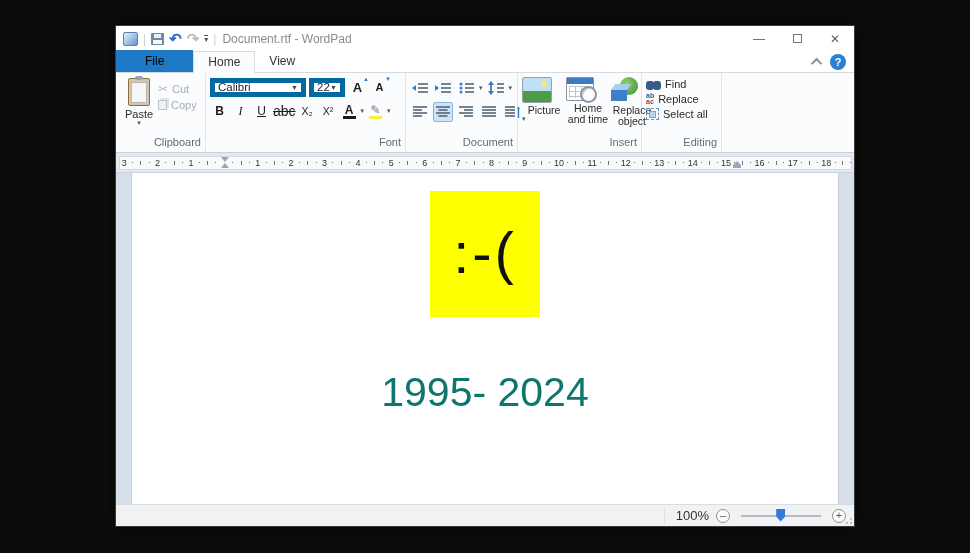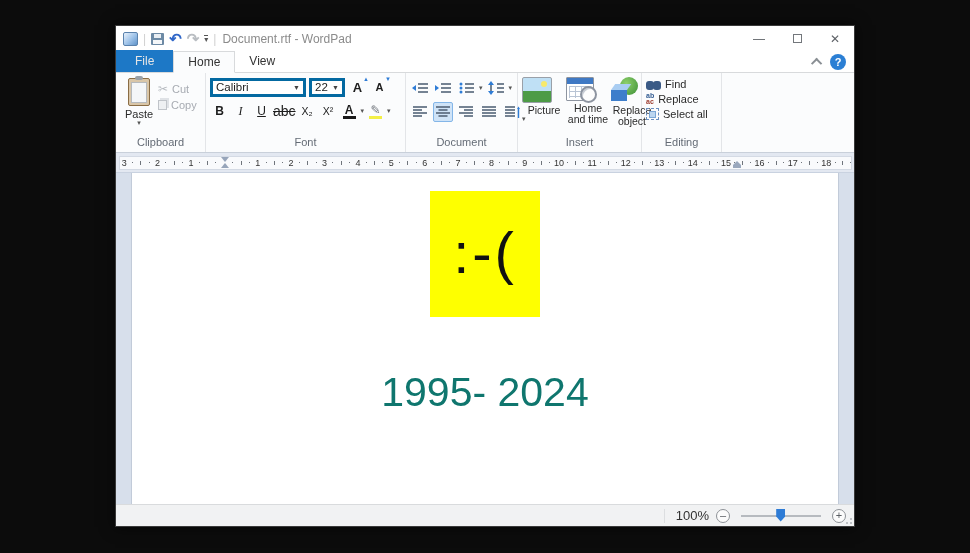--- a/index.html
+++ b/index.html
@@ -22,48 +22,48 @@
   .redo-icon { color:#b9bdc2; font-size:15px; font-weight:bold; line-height:12px; }
   .qat-drop { font-size:8px; color:#555; border-top:1px solid #555; padding-top:1px; line-height:6px; }
   .win-title { color:#8b8b8b; font-size:12px; margin-left:6px; flex:1; white-space:nowrap; }
   .win-controls { display:flex; height:100%; }
   .win-btn { width:38px; display:flex; align-items:center; justify-content:center; color:#5f6368; font-size:12px; cursor:default; }
   .max-glyph { width:9px; height:9px; border:1px solid #73777c; display:inline-block; }
 
   
   .tabrow { height:22px; background:#fff; display:flex; align-items:flex-end; border-bottom:1px solid #d8dadc; flex:none; position:relative; }
   .tab { height:22px; padding:0 14px; display:flex; align-items:center; font-size:12px; color:#333; }
-  .tab-file { background:#1d78c6; color:#e5e5e5; padding:0 19px; }
+  .tab-file { background:#1d78c6; color:#000000; padding:0 29px; }
   .tab-active { background:#fbfcfd; border:1px solid #d8dadc; border-bottom:1px solid #fbfcfd; margin-bottom:-1px; z-index:2; }
   .tabrow-right { position:absolute; right:8px; top:0; height:22px; display:flex; align-items:center; gap:8px; }
   .chev-up { width:8px; height:8px; border-left:2px solid #8a8f94; border-top:2px solid #8a8f94; transform:rotate(45deg) translateY(2px); }
   .help-circle { width:16px; height:16px; border-radius:50%; background:#2b7fd4; color:#fff; font-size:11px; font-weight:bold; display:flex; align-items:center; justify-content:center; }
 
   
   .ribbon { height:80px; background:#fbfcfd; border-bottom:1px solid #c9d0da; display:flex; flex:none; }
   .rgroup { display:flex; flex-direction:column; border-right:1px solid #e3e5e8; padding:3px 4px 0 4px; }
   .rgroup-body { flex:1; display:flex; }
-  .rgroup-label { height:16px; text-align:center; font-size:11px; color:#646b75; }
+  .rgroup-label { height:16px; text-align:right; font-size:11px; color:#646b75; }
 
   .g-clipboard { width:90px; }
   .paste-col { width:38px; display:flex; flex-direction:column; align-items:center; padding-top:2px; }
   .clipboard-icon { width:22px; height:28px; background:#d9c6a8; border:1px solid #8a6d45; border-radius:2px; position:relative; }
   .clipboard-icon::before { content:""; position:absolute; left:2px; top:3px; right:2px; bottom:2px; background:#f4f6f8; border:1px solid #b5b9bd; }
   .clipboard-icon::after { content:""; position:absolute; left:6px; top:-3px; width:8px; height:4px; background:#9aa1a8; border-radius:2px; }
   .paste-label { font-size:11px; color:#2b2b2b; margin-top:2px; }
   .tiny-arrow { font-size:7px; color:#555; line-height:6px; }
   .cutcopy-col { display:flex; flex-direction:column; gap:3px; padding-top:6px; }
   .small-cmd { display:flex; align-items:center; gap:4px; font-size:11px; color:#a7abb2; }
   .cut-glyph { font-size:12px; color:#b4b8be; }
   .copy-glyph { width:9px; height:10px; border:1px solid #c0c4c9; background:#eef0f2; box-shadow:2px -2px 0 -0px #dfe2e6; }
 
   .g-font { width:200px; }
   .font-rows { display:flex; flex-direction:column; width:100%; gap:4px; padding-top:1px; }
   .font-row1 { display:flex; align-items:center; gap:3px; }
-  .combo { background:#fff; border:3px solid #0369a1; height:19px; display:flex; align-items:center; font-size:11.5px; color:#222; padding:0 3px; justify-content:space-between; }
+  .combo { background:#fff; border:5px solid #0369a1; height:19px; display:flex; align-items:center; font-size:11.5px; color:#222; padding:0 3px; justify-content:space-between; }
   .combo-family { width:96px; }
   .combo-size { width:36px; }
   .combo-arrow { font-size:7px; color:#444; }
   .fbtn { min-width:19px; height:20px; display:flex; align-items:center; justify-content:center; font-size:12px; color:#1d1d1d; border-radius:2px; }
   .grow-a { font-size:13px; font-weight:bold; position:relative; }
   .caret-up { position:absolute; top:-1px; right:-2px; font-size:6px; color:#2e7cd6; }
   .shrink-a { font-size:11px; font-weight:bold; position:relative; }
   .font-row2 { display:flex; align-items:center; gap:2px; }
   .b-bold { font-weight:bold; }
   .b-italic { font-style:italic; font-family:"Liberation Serif", serif; }

